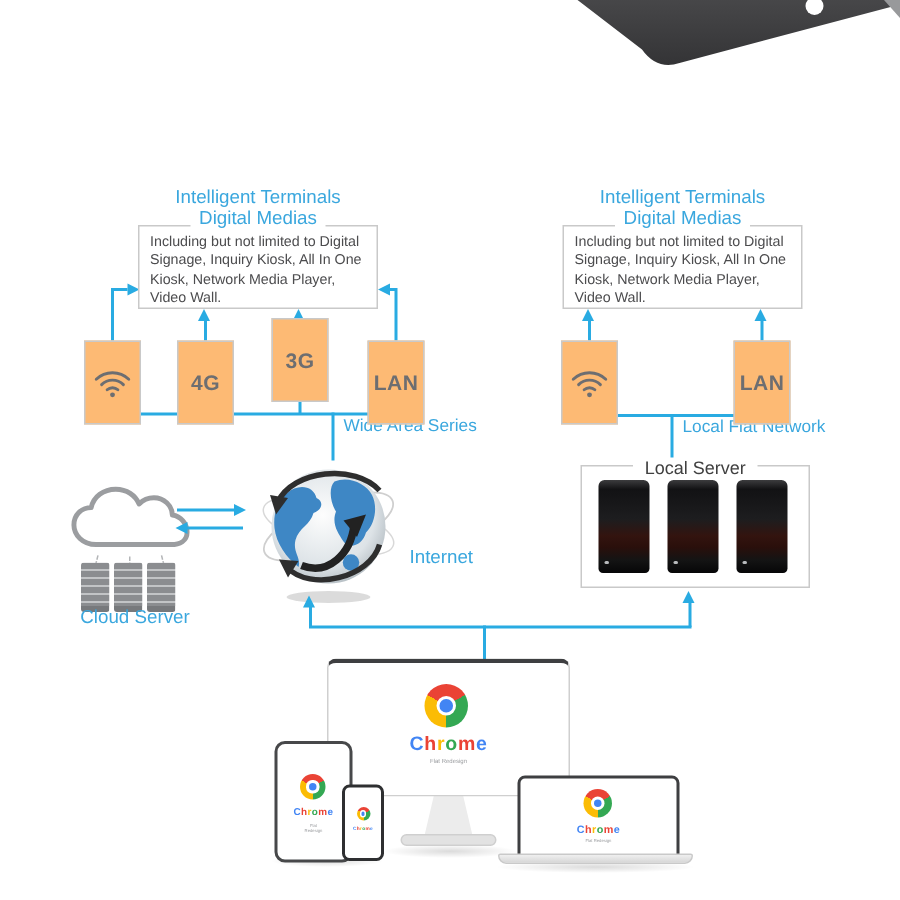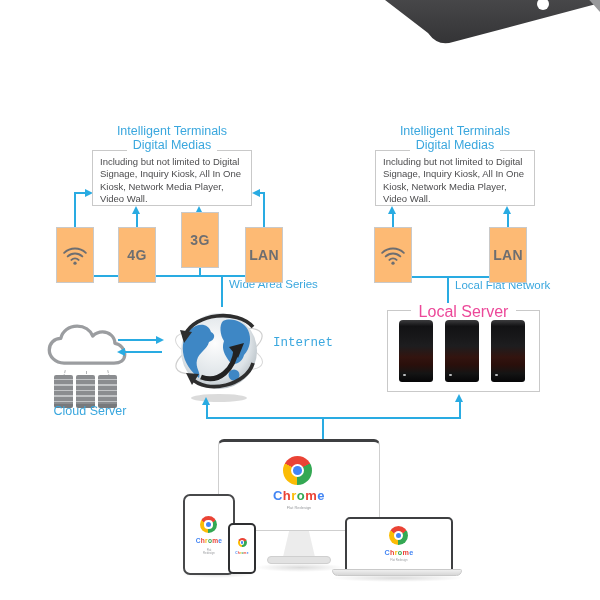--- a/index.html
+++ b/index.html
@@ -37,21 +37,21 @@
   .node{position:absolute;width:38px;height:56px;border:1px solid #c9c9c9;background:#fdba74;
     box-sizing:border-box;display:flex;align-items:center;justify-content:center;
     font-size:14px;font-weight:bold;color:#6d6e71;letter-spacing:.3px;z-index:2;}
 
   .net-label{position:absolute;color:#3aa7de;font-size:11.5px;white-space:nowrap;}
 
   
   .ls-box{position:absolute;left:387px;top:310px;width:153px;height:82px;
     border:1px solid #c9c9c9;box-sizing:border-box;background:#fff;}
   .ls-label{position:absolute;left:0;right:0;top:-8px;text-align:center;z-index:2;}
-  .ls-label span{background:#fff;padding:0 8px;color:#ec4899;font-size:16px;}
+  .ls-label span{background:#fff;padding:0 8px;color:#404040;font-size:12px;}
   .tower{position:absolute;top:9px;width:34px;height:62px;border-radius:4px 4px 3px 3px;
     background:linear-gradient(180deg,#3c3c3e 0,#121214 10%,#1d1d1f 42%,#33140f 60%,
       #2a0f0b 72%,#141414 86%,#060607 100%);}
   .tower::after{content:"";position:absolute;left:4px;bottom:6px;width:2.5px;height:2.5px;
     border-radius:50%;background:#b9bbbd;}
 
   
   .mini-server{position:absolute;width:19px;height:29px;border-radius:2px;
     background:repeating-linear-gradient(180deg,#8b8d90 0 4px,#c2c4c6 4px 5.4px);
     border-bottom:4px solid #77797c;}
@@ -209,21 +209,21 @@
     <path d="M52,16 C61,12 73,17 77,25 C81,33 79,44 73,50 C71,58 62,62 58,56 C54,50 50,44 53,36
              C49,30 48,20 52,16 Z" fill="#3e87c5"></path>
     <circle cx="63" cy="70" r="5.5" fill="#3e87c5"></circle>
     <path d="M14,30 C24,8 66,4 82,22" fill="none" stroke="#2e2e2e" stroke-width="3.6"></path>
     <polygon points="9,25 21,27 13,38" fill="#2e2e2e"></polygon>
     <path d="M82,58 C76,80 36,90 20,73" fill="none" stroke="#2e2e2e" stroke-width="3.6"></path>
     <polygon points="15,68 28,69 21,80" fill="#2e2e2e"></polygon>
     <path d="M30,72 C48,79 63,64 65,45" fill="none" stroke="#222222" stroke-width="5"></path>
     <polygon points="58,42 73,38 67,53" fill="#222222"></polygon>
   </svg>
-  <div class="blue-label" style="left:273px;top:336px;font-family:Liberation Mono, monospace;">Internet</div>
+  <div class="blue-label" style="left:273px;top:364px;">Internet</div>
 
   <div class="hline" style="left:206px;top:417px;width:255px;"></div>
   <div class="vline" style="left:206px;top:404px;height:14px;"></div>
   <div class="ah-up" style="left:202px;top:397px;"></div>
   <div class="vline" style="left:459px;top:401px;height:17px;"></div>
   <div class="ah-up" style="left:455px;top:394px;"></div>
   <div class="vline" style="left:322px;top:417px;height:23px;"></div>
 
   <div class="dev-shadow" style="left:255px;top:563px;width:90px;height:9px;"></div>
   <div class="dev-shadow" style="left:330px;top:574px;width:134px;height:8px;"></div>

